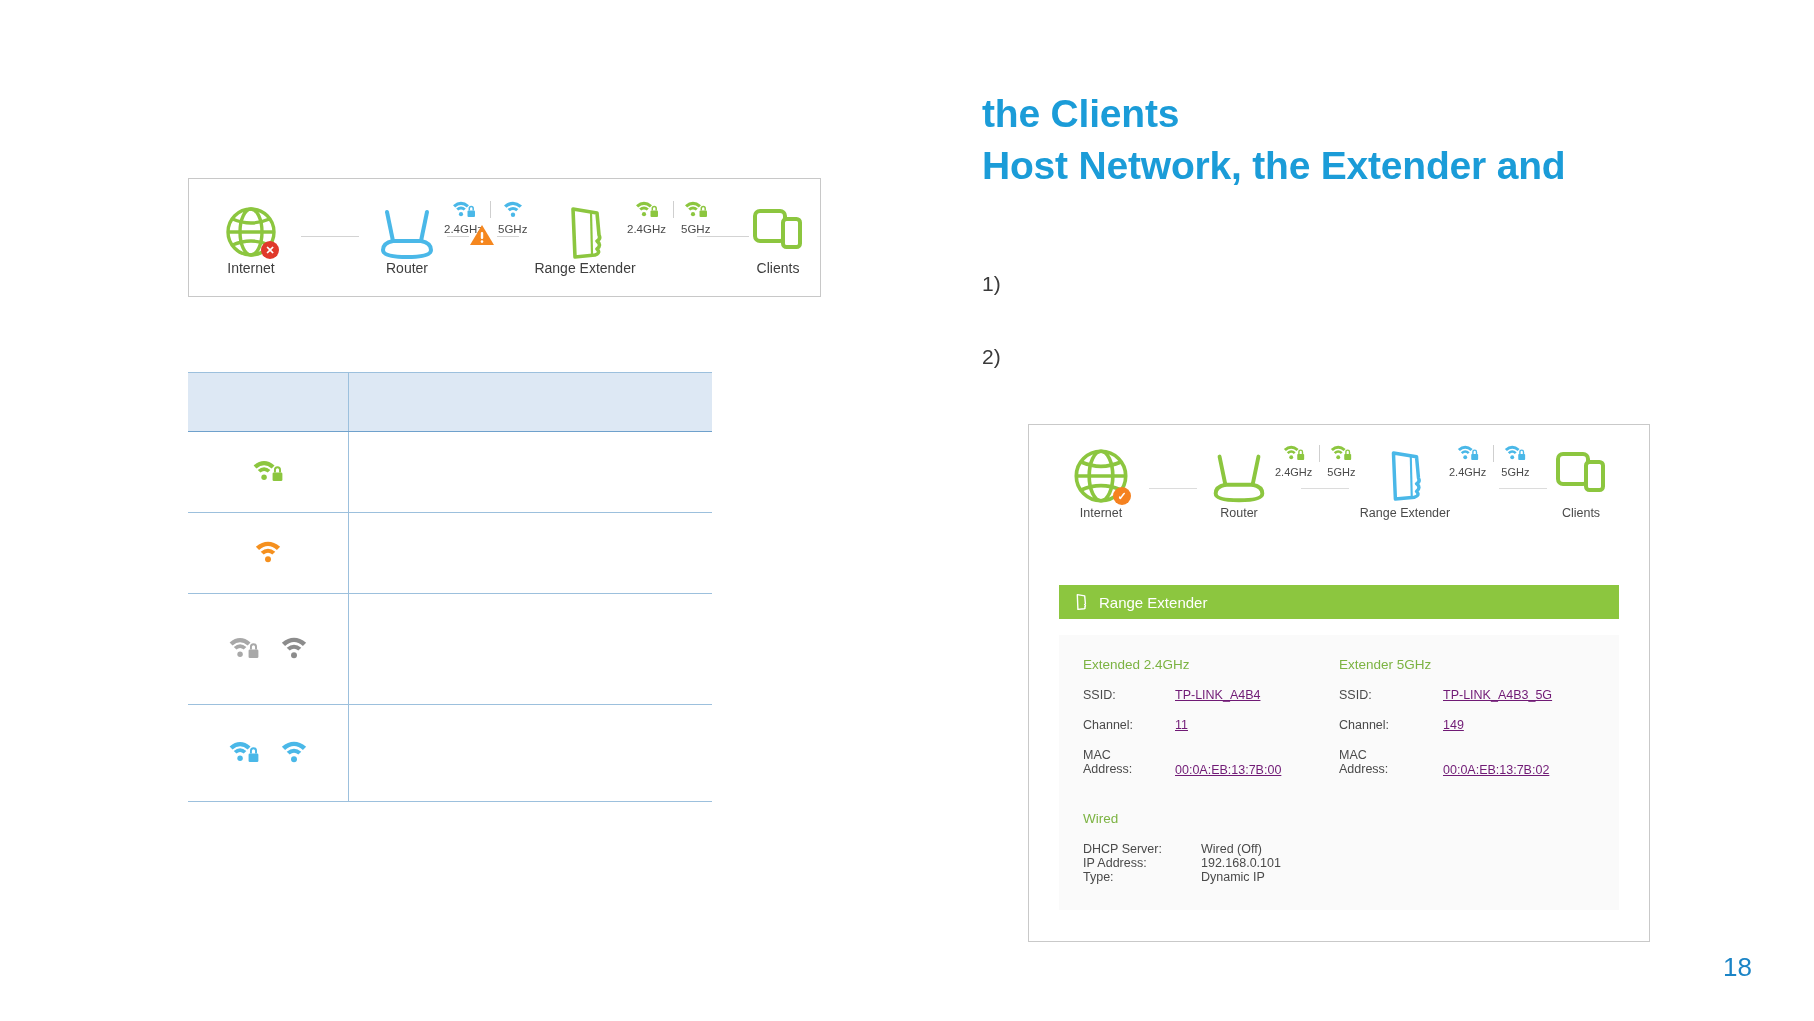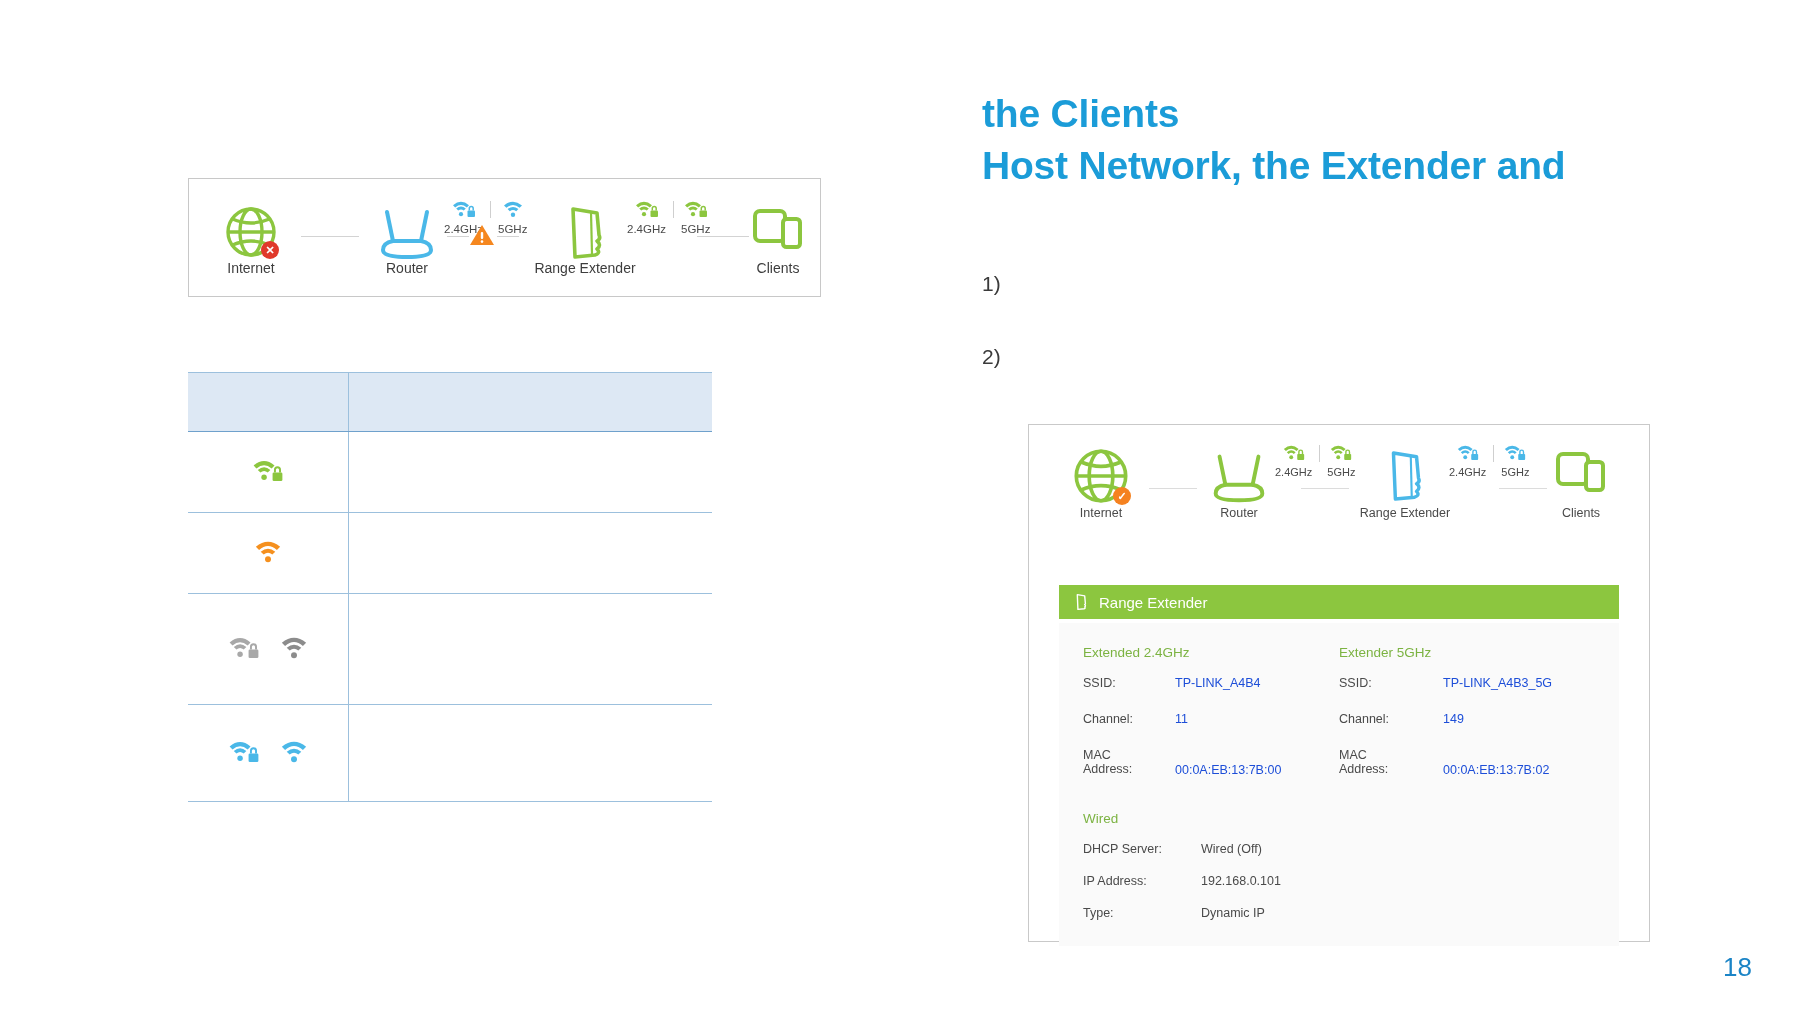--- a/index.html
+++ b/index.html
@@ -74,28 +74,28 @@
   .panel-topo .dashline{top:63px;height:1px;background:#dcdcdc;}
   .panel-topo .wcol .ghz{font-size:11px;}
 
   .green-bar{
     margin:0 30px;height:34px;background:#8cc63f;
     display:flex;align-items:center;gap:10px;padding-left:14px;
     box-sizing:border-box;
   }
   .green-bar .bar-title{color:#ffffff;font-size:15px;}
 
-  .panel-body{margin:4px 30px;background:#fafafa;padding:22px 0 26px 0;}
+  .panel-body{margin:16px 30px;background:#fafafa;padding:22px 0 26px 0;}
   .sec-title{color:#7cb342;font-size:13.5px;margin-bottom:16px;}
-  .kv-grid{display:grid;grid-template-columns:92px 1fr;row-gap:22px;font-size:12.5px;color:#4a4a4a;}
+  .kv-grid{display:grid;grid-template-columns:92px 1fr;row-gap:16px;font-size:12.5px;color:#4a4a4a;}
   .kv-grid .k{color:#4a4a4a;}
-  .kv-grid .v{color:#1d4ed8;}
+  .kv-grid .v{color:#701a75;text-decoration:underline;}
   .two-col{display:grid;grid-template-columns:1fr 1fr;padding:0 24px;}
   .wired-block{padding:0 24px;margin-top:34px;}
-  .wired-grid{display:grid;grid-template-columns:118px 1fr;row-gap:18px;font-size:12.5px;color:#4a4a4a;}
+  .wired-grid{display:grid;grid-template-columns:118px 1fr;font-size:12.5px;color:#4a4a4a;}
 
   #page-number{
     right:62px;bottom:38px;font-size:26px;color:#1b84c6;
   }
 </style>
 </head>
 <body>
 
 <div class="abs" id="topo-card">
   <div class="topo-inner">

